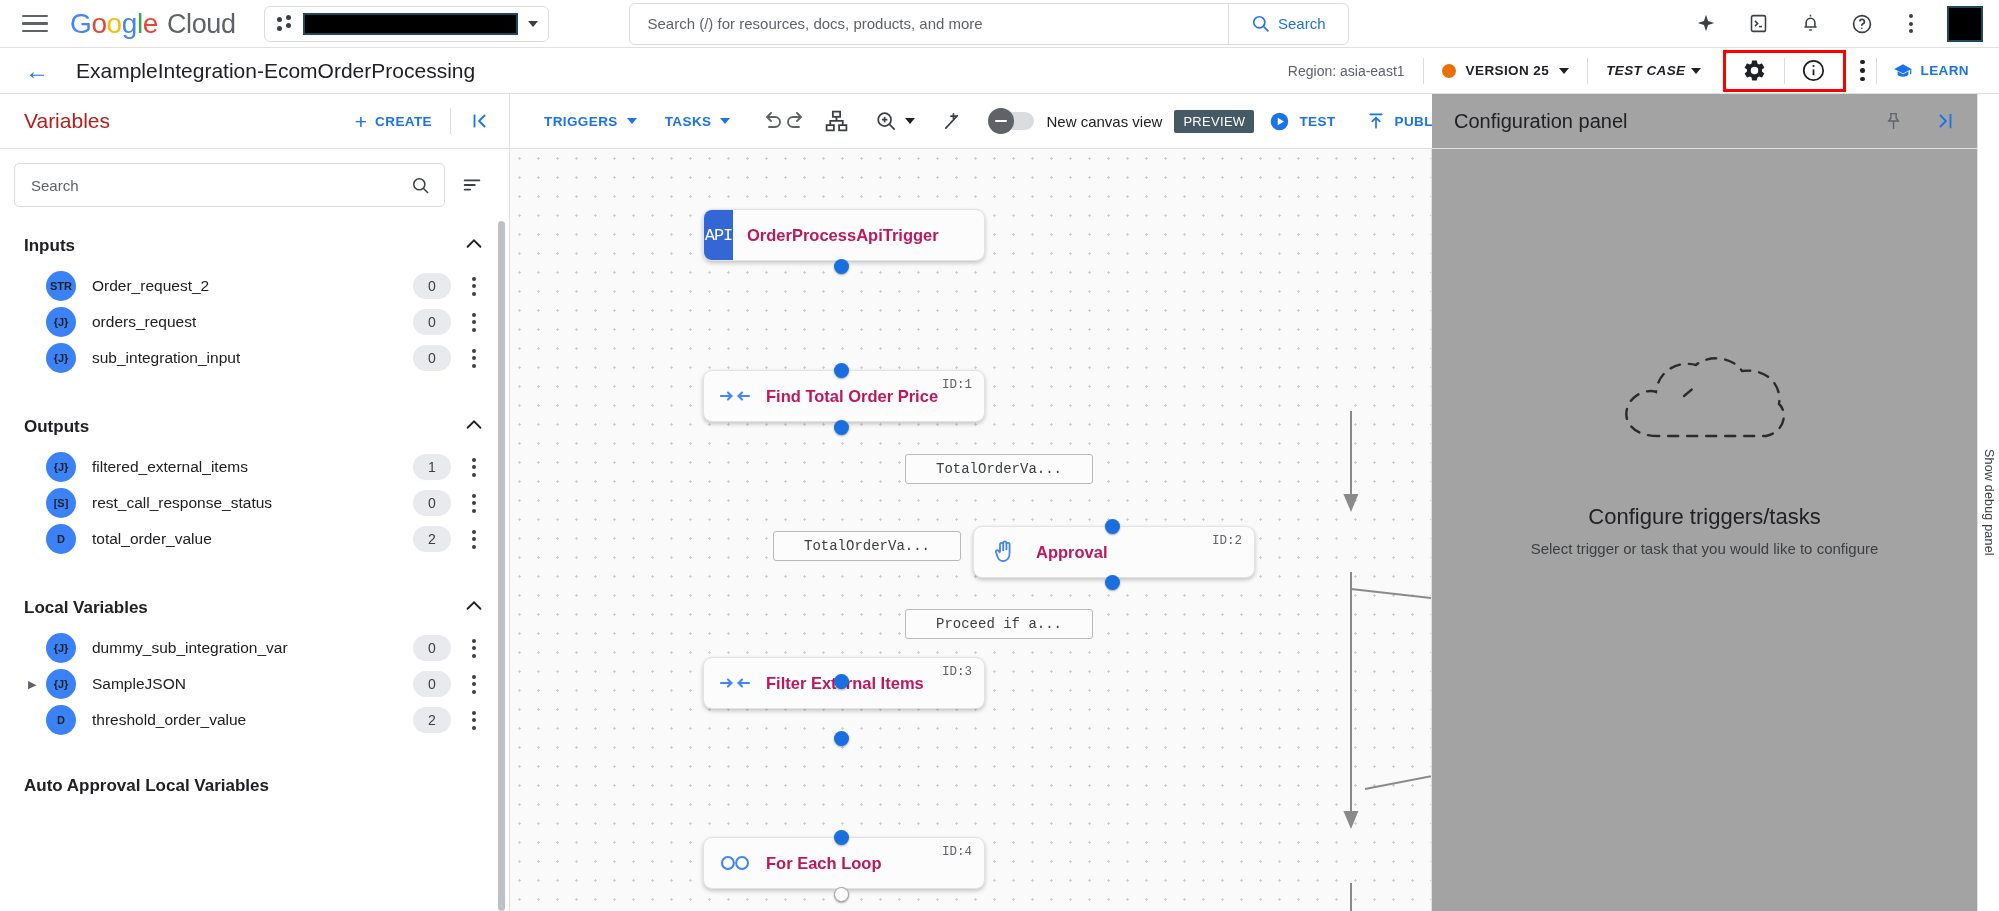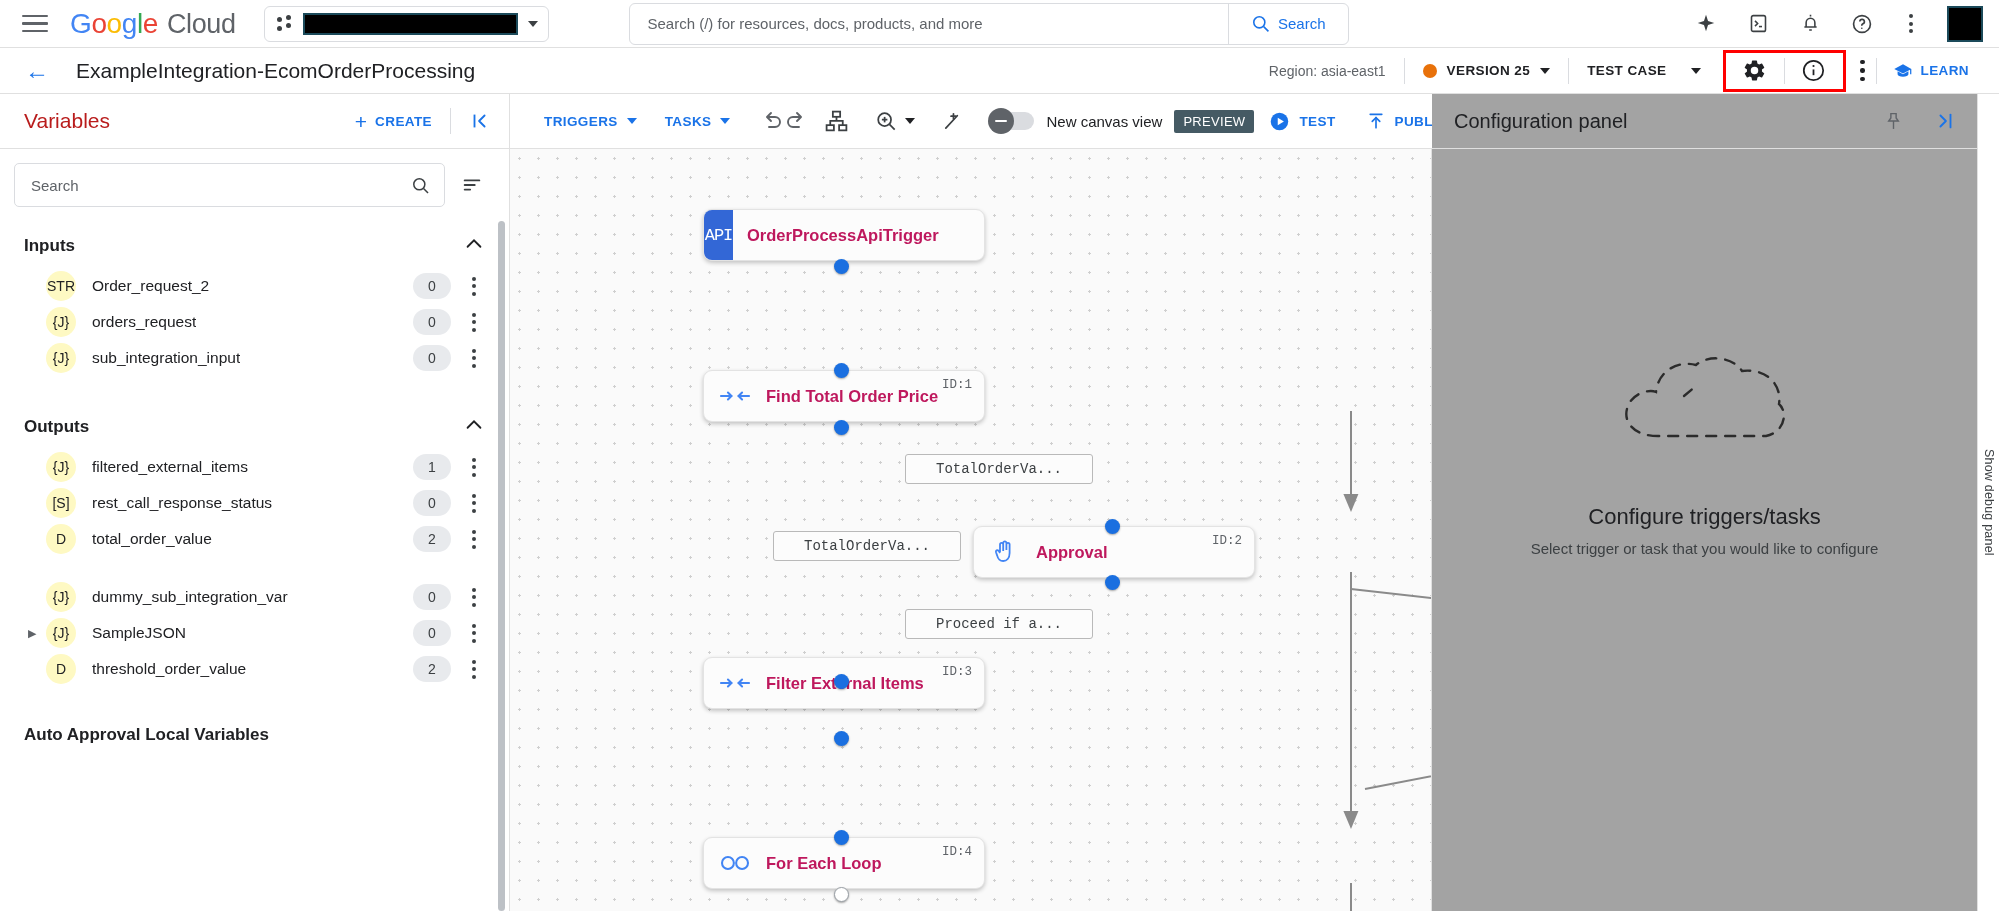--- a/index.html
+++ b/index.html
@@ -58,21 +58,21 @@
     border-bottom:1px solid #e0e0e0; padding: 0 14px 0 20px; background:#fff;}
   .back-arrow { font-size:24px; color:#1a73e8; cursor:pointer; width:34px; text-align:center; line-height:1;}
   .integ-title { font-size:21px; color:#202124; margin-left:22px; white-space:nowrap;}
   .sh-right { margin-left:auto; display:flex; align-items:center; height:100%; }
   .region { font-size:14px; color:#5f6368; padding: 0 18px; white-space:nowrap;}
   .vsep { width:1px; height:26px; background:#dadce0; }
   .version-chip { display:flex; align-items:center; gap:10px; padding:0 18px; cursor:pointer; }
   .dot-orange { width:14px;height:14px;border-radius:50%;background:#e8710a;}
   .btn-caps { font-size:13.5px; font-weight:bold; color:#202124; letter-spacing:0.4px; white-space:nowrap;}
   .tri-down { width:0;height:0;border-left:5px solid transparent;border-right:5px solid transparent;border-top:6px solid #202124;}
-  .testcase-chip { display:flex;align-items:center;gap:24px;padding:0 18px;cursor:pointer;}
+  .testcase-chip { display:flex;align-items:center;gap:5px;padding:0 18px;cursor:pointer;font-style:italic;}
   .hl-box { display:flex; align-items:center; border:3px solid #ff0000; height:42px; margin: 0 4px;}
   .hl-item { width:58px; height:100%; display:flex;align-items:center;justify-content:center;cursor:pointer;}
   .kebab-v { width:26px;height:100%;display:flex;flex-direction:column;align-items:center;justify-content:center;gap:4px;cursor:pointer;}
   .kebab-v i{width:4.5px;height:4.5px;border-radius:50%;background:#202124;}
   .learn { display:flex;align-items:center;gap:8px;color:#1a73e8;padding:0 16px;cursor:pointer;}
   .learn .btn-caps{color:#1a73e8;}
 
   
   .mainrow { flex:1; display:flex; min-height:0; }
   .leftpane { width:510px; min-width:510px; display:flex; flex-direction:column;
@@ -93,22 +93,22 @@
      font-family:"Liberation Sans",sans-serif; background:transparent;}
   .varsearch input::placeholder{color:#5f6368;}
   .sort-icon { width:26px;height:26px;cursor:pointer;display:flex;align-items:center;justify-content:center;}
 
   .varscroll { flex:1; overflow:hidden; position:relative; padding-bottom: 10px;}
   .section-head { display:flex; align-items:center; padding: 16px 24px 10px 24px; }
   .section-head h3 { font-size:17px; color:#202124; font-weight:bold;}
   .section-head .chev { margin-left:auto; color:#202124; font-size:15px; cursor:pointer;}
   .var-row { display:flex; align-items:center; height:36px; padding: 0 22px 0 28px; cursor:pointer;}
   .expand-tri { width:18px; flex:none; color:#5f6368; font-size:11px; }
-  .type-badge { width:30px;height:30px;border-radius:50%;background:#fef9c3; color:#202124;
-    display:flex;align-items:center;justify-content:center; font-size:14px; font-weight:normal;
+  .type-badge { width:30px;height:30px;border-radius:50%;background:#3b82f6; color:#202124;
+    display:flex;align-items:center;justify-content:center; font-size:11px; font-weight:bold;
     flex:none; margin-right:16px; font-family:"Liberation Sans",sans-serif;}
   .var-name { font-size:15.5px; color:#202124; white-space:nowrap; overflow:hidden;}
   .var-count { margin-left:auto; min-width:38px; height:26px; border-radius:13px; background:#e8eaed;
     color:#3c4043; font-size:14px; display:flex;align-items:center;justify-content:center; padding: 0 10px;}
   .row-kebab { width:26px; display:flex;flex-direction:column;align-items:center;gap:3.5px;margin-left:10px;cursor:pointer;}
   .row-kebab i{width:4px;height:4px;border-radius:50%;background:#3c4043;}
   .scrollbar-track { position:absolute; right:2px; top:0; width:7px; height:100%; }
   .scrollbar-thumb { position:absolute; right:2px; top:4px; width:7px; height:690px; background:#bdc1c6; border-radius:4px;}
 
   
@@ -402,20 +402,26 @@
               <div class="type-badge">D</div>
               <div class="var-name">total_order_value</div>
               <div class="var-count">2</div>
               <div class="row-kebab">
                 <i></i>
                 <i></i>
                 <i></i>
               </div>
             </div>
             <div style="height: 22px;"></div>
+            <div class="section-head">
+              <h3>Local Variables</h3>
+              <div class="chev"><svg width="22" height="22" viewBox="0 0 24 24" fill="none" stroke="#202124" stroke-width="2" stroke-linecap="round">
+                  <polyline points="5,15 12,8 19,15"></polyline>
+                </svg></div>
+            </div>
             <div class="var-row">
               <div class="expand-tri"></div>
               <div class="type-badge">{J}</div>
               <div class="var-name">dummy_sub_integration_var</div>
               <div class="var-count">0</div>
               <div class="row-kebab">
                 <i></i>
                 <i></i>
                 <i></i>
               </div>

